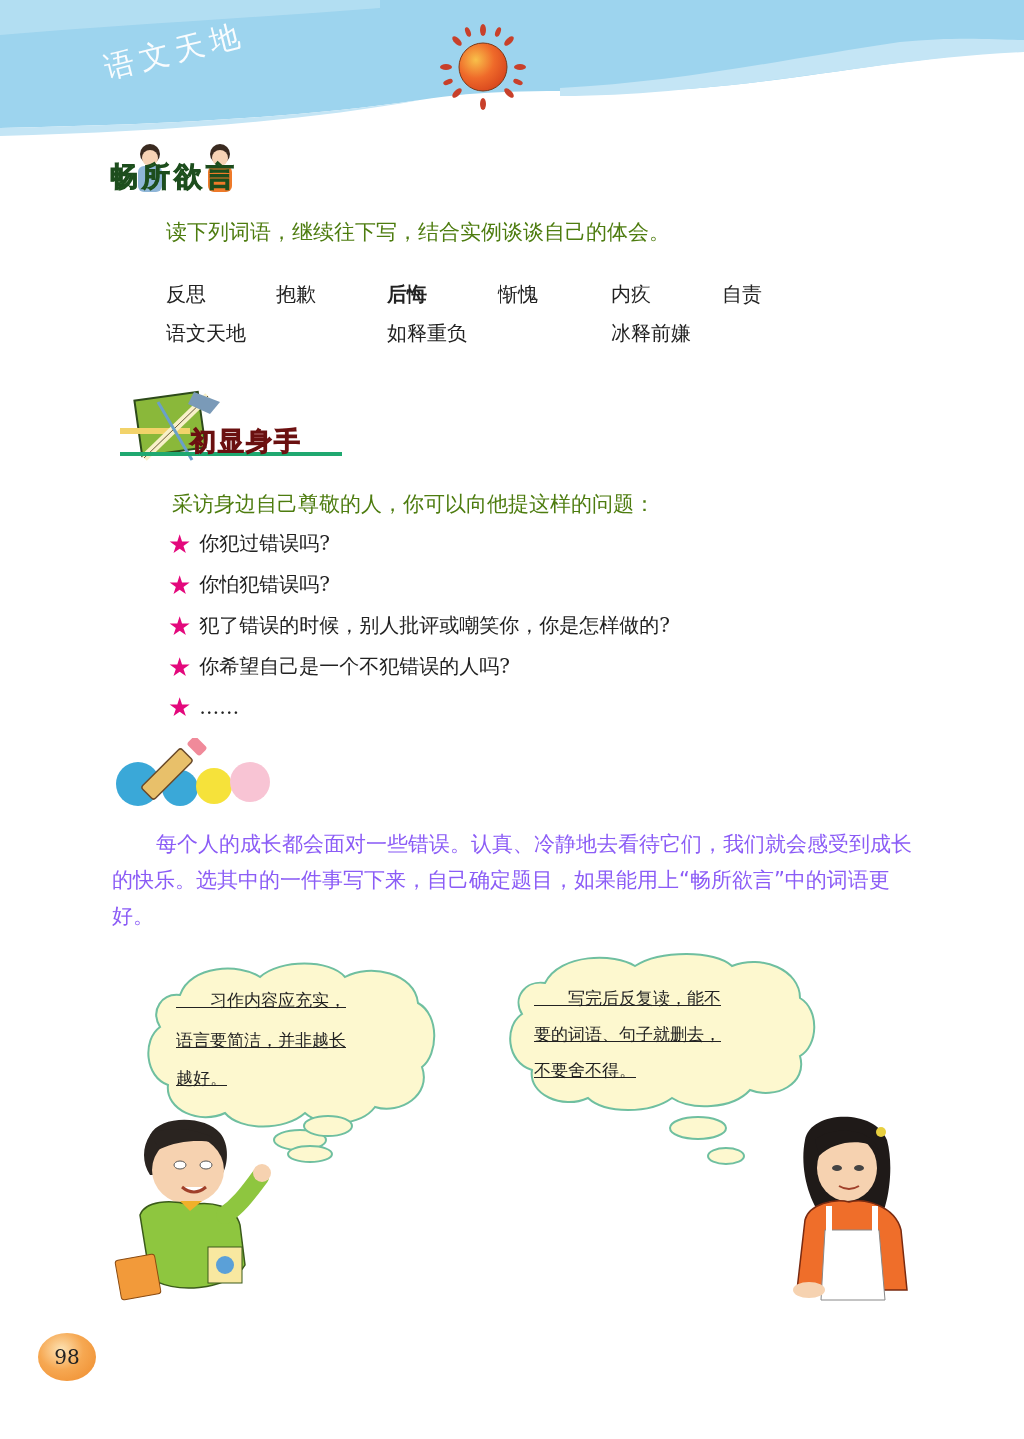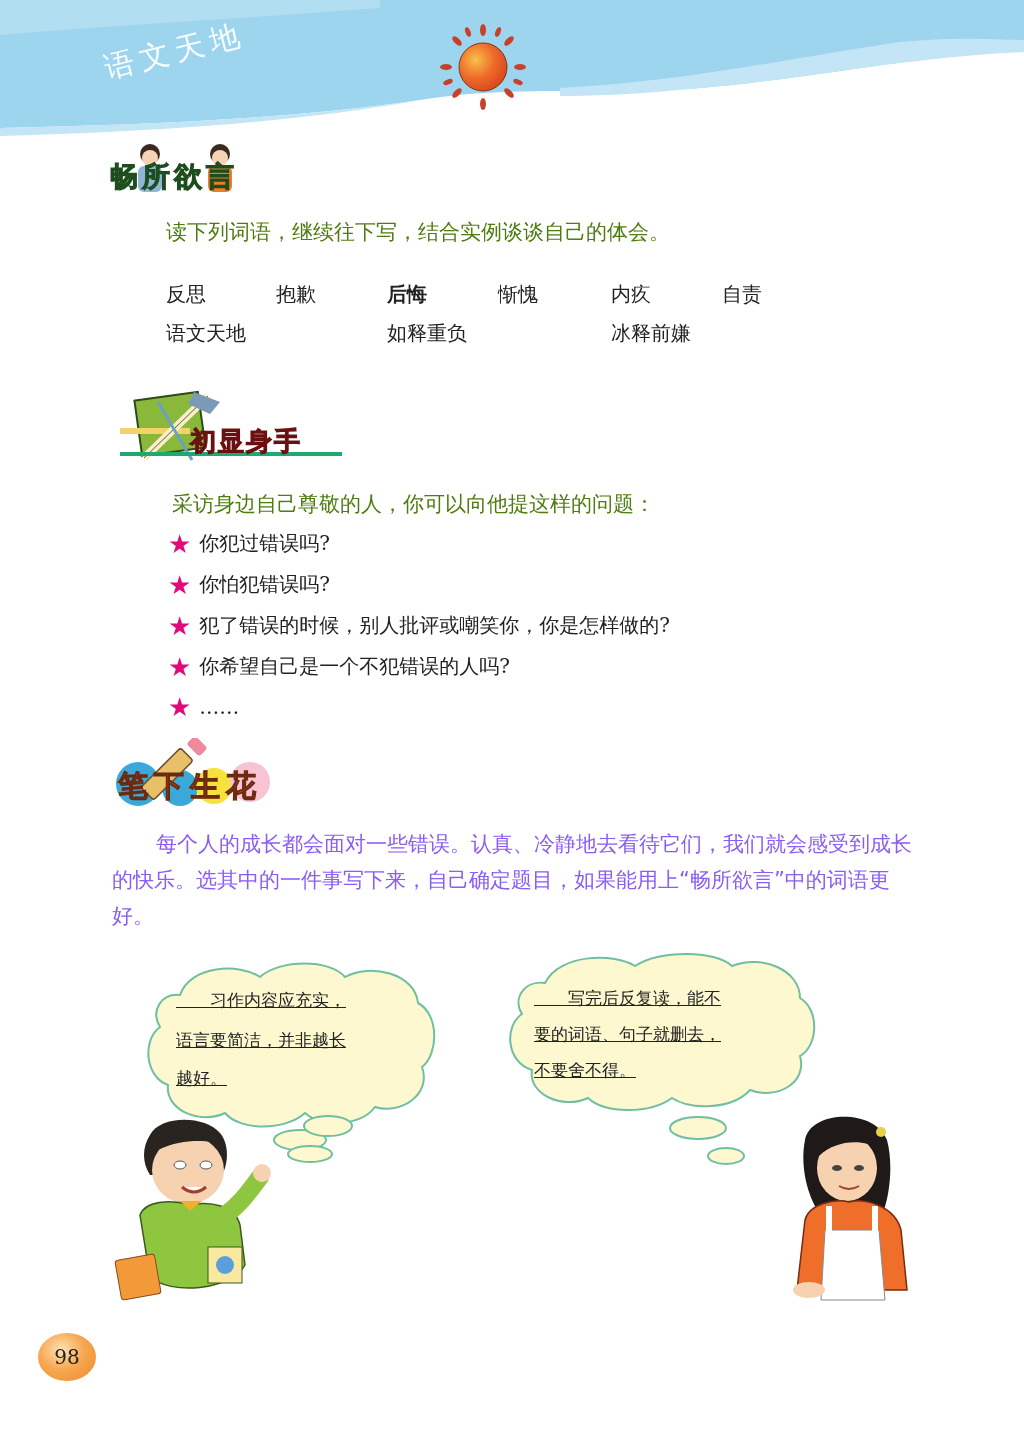--- a/index.html
+++ b/index.html
@@ -152,21 +152,20 @@
 
 <div class="section-badge" style="left:108px; top:738px; width:170px; height:70px;">
   <svg width="170" height="70">
     <circle cx="30" cy="46" r="22" fill="#3aa8d8"></circle>
     <circle cx="72" cy="50" r="18" fill="#3aa8d8"></circle>
     <circle cx="106" cy="48" r="18" fill="#f6e23a"></circle>
     <circle cx="142" cy="44" r="20" fill="#f8c4d4"></circle>
     <rect x="50" y="8" width="18" height="56" rx="3" fill="#e8c06a" stroke="#6a4a2a" stroke-width="1.5" transform="rotate(45 59 36)"></rect>
     <rect x="80" y="2" width="18" height="12" rx="3" fill="#f08a9a" transform="rotate(45 89 8)"></rect>
   </svg>
-  <div class="badge-text" style="left:10px; top:28px; font-size:30px; color:#e8562a; -webkit-text-stroke:1px #6a2a10; letter-spacing:6px;">笔下生花</div>
 </div>
 
 <div class="para">每个人的成长都会面对一些错误。认真、冷静地去看待它们，我们就会感受到成长的快乐。选其中的一件事写下来，自己确定题目，如果能用上“畅所欲言”中的词语更好。</div>
 
 <svg class="cloud" style="left:140px; top:955px;" width="300" height="200" viewBox="0 0 300 200">
   <path d="M40,40 C50,10 100,8 120,22 C140,4 190,4 205,22 C230,8 275,18 278,48 C300,60 298,100 282,112 C292,140 260,160 235,152 C220,172 180,172 165,158 C145,176 100,176 85,158 C60,170 25,155 28,130 C5,122 2,85 20,72 C10,55 22,38 40,40 Z" fill="#fdf8cf" stroke="#6fbfa0" stroke-width="2"></path>
   <ellipse cx="160" cy="185" rx="26" ry="10" fill="#fdf8cf" stroke="#6fbfa0" stroke-width="2"></ellipse>
 </svg>
 <svg class="cloud" style="left:270px; top:1108px;" width="100" height="60">
   <ellipse cx="58" cy="18" rx="24" ry="10" fill="#fdf8cf" stroke="#6fbfa0" stroke-width="2"></ellipse>

